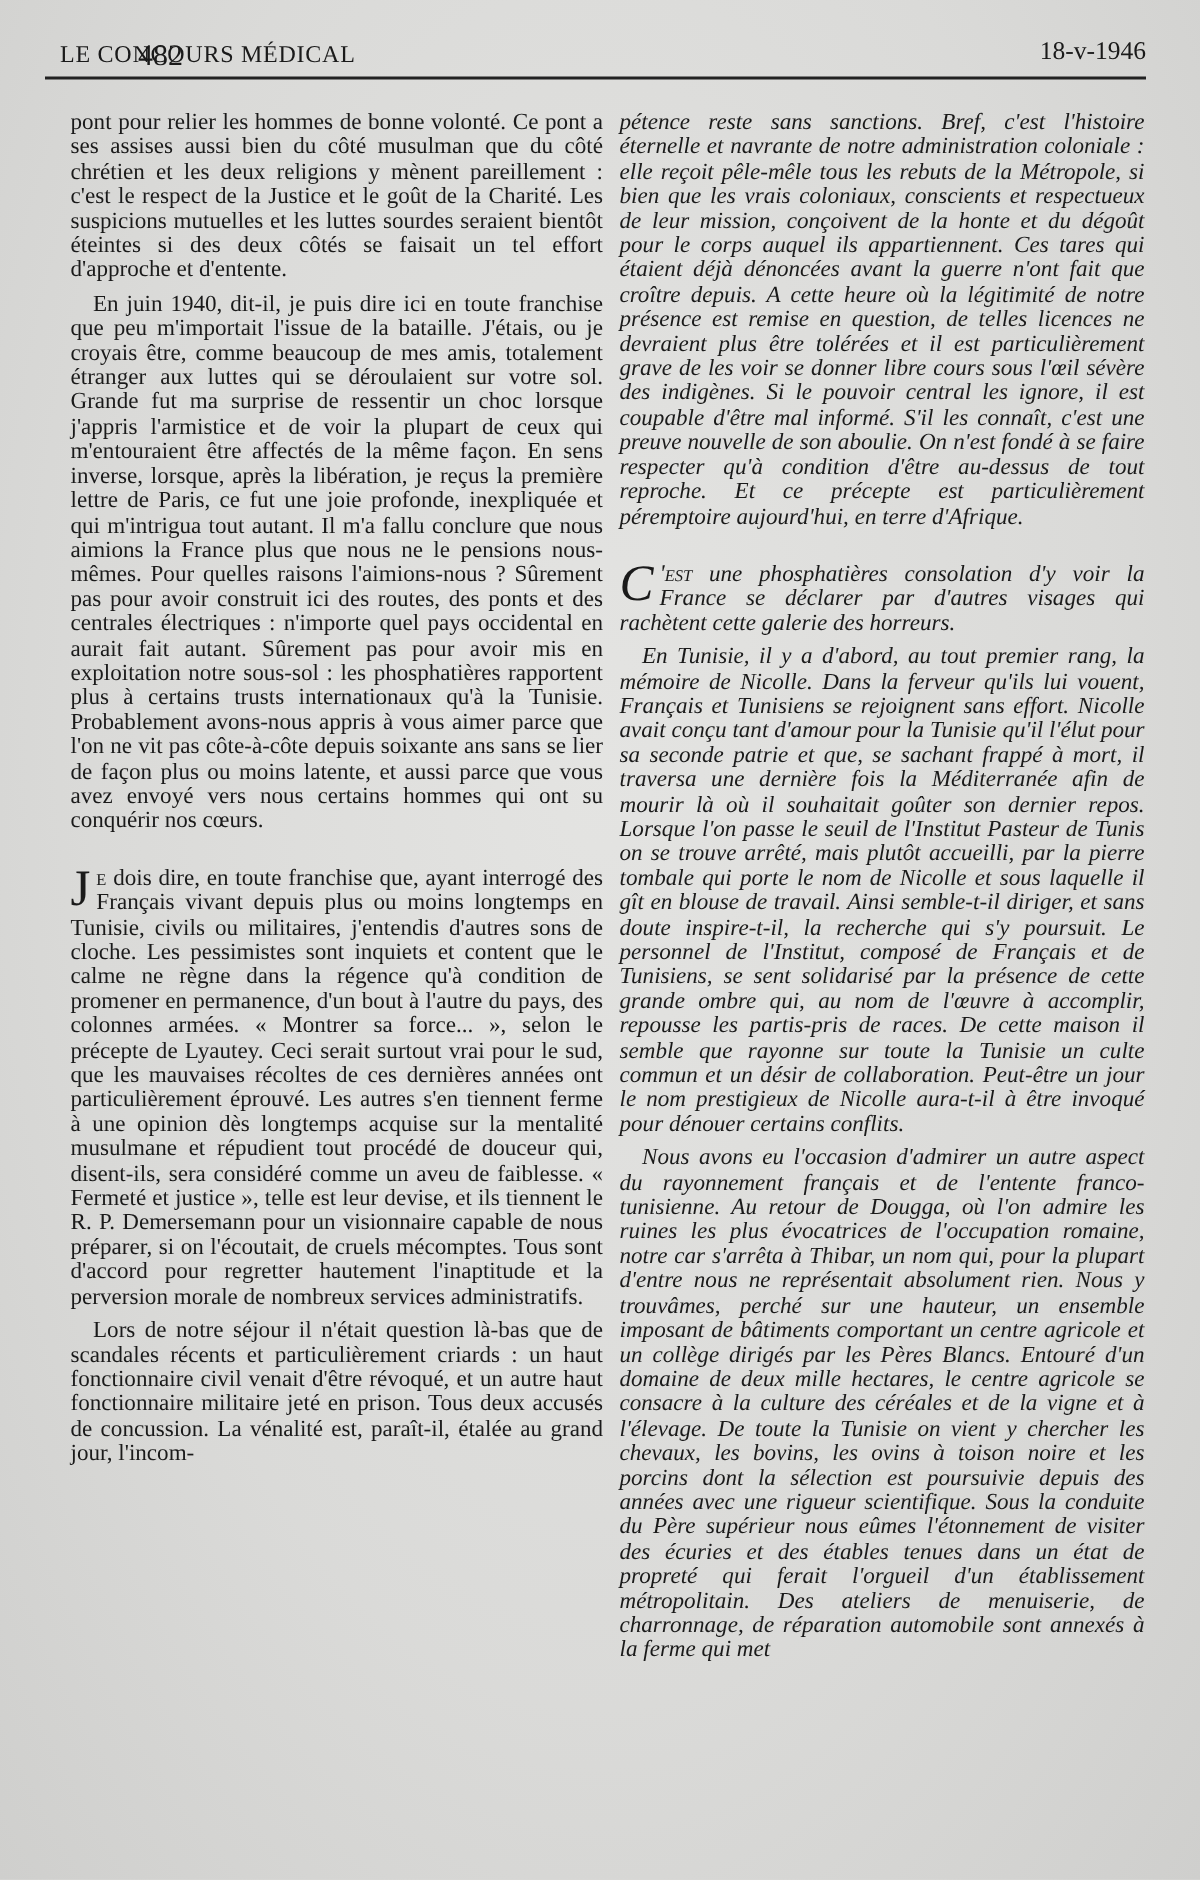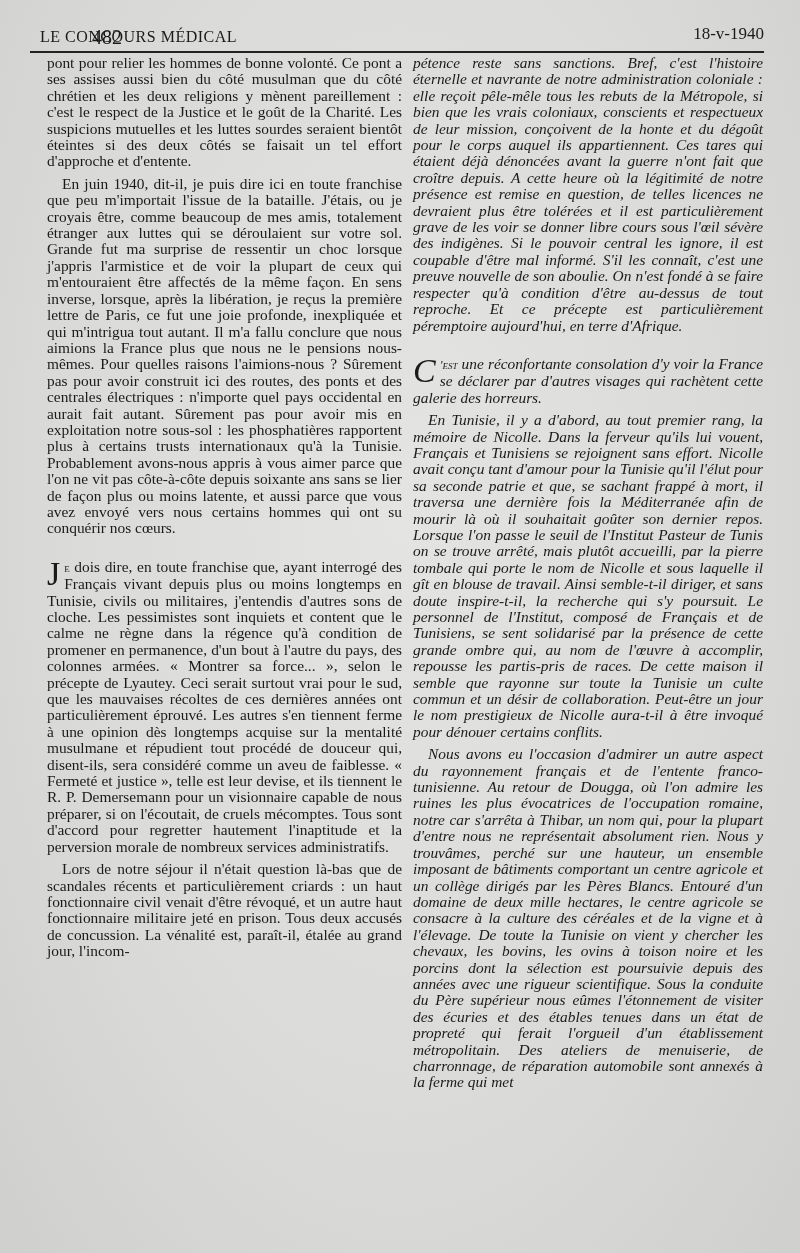--- a/index.html
+++ b/index.html
@@ -16,50 +16,50 @@
   .header {
     position: absolute; left: 40px; top: 24px; width: 724px; height: 24px;
     font-size: 16px;
   }
   .header .pg { position: absolute; left: 4px; top: 2px; font-size: 20px; margin-left: 48px; }
   .header .journal { position: absolute; left: 0; right: 0; top: 4px; text-align: left; font-size: 16px; font-weight: normal; letter-spacing: 0.5px; }
   .header .date { position: absolute; right: 0; top: 0px; font-size: 17px; }
   .rule { position: absolute; left: 30px; top: 51px; width: 734px; height: 2px; background: #222; }
 
   .col {
-    position: absolute; top: 55px;
+    position: absolute; top: 74px;
     font-size: 15.4px; line-height: 16.4px;
     text-align: justify; hyphens: none;
   }
   .col.left { left: 47px; width: 355px; }
   .col.right { left: 413px; width: 350px; font-style: italic; }
   .col p { margin: 0; text-indent: 0; }
   .col p.ind { text-indent: 15px; }
   .col p.gap { margin-top: 6px; }
   .col p.sec { margin-top: 22px; }
   .dropcap { font-size: 34px; line-height: 26px; float: left; margin-right: 4px; margin-top: 2px; }
-  .sc { font-variant: small-caps; font-size: 13px; }
+  .sc { font-variant: small-caps; font-size: 16px; }
 </style>
 </head>
 <body>
 
 <div class="page">
   <div class="header">
     <span class="pg">482</span>
     <span class="journal">LE CONCOURS MÉDICAL</span>
-    <span class="date">18-v-1940</span>
+    <span class="date">18-v-1946</span>
   </div>
   <div class="rule"></div>
 
   <div class="col left">
     <p>pont pour relier les hommes de bonne volonté. Ce pont a ses assises aussi bien du côté musulman que du côté chrétien et les deux religions y mènent pareillement : c'est le respect de la Justice et le goût de la Charité. Les suspicions mutuelles et les luttes sourdes seraient bientôt éteintes si des deux côtés se faisait un tel effort d'approche et d'entente.</p>
     <p class="ind gap">En juin 1940, dit-il, je puis dire ici en toute franchise que peu m'importait l'issue de la bataille. J'étais, ou je croyais être, comme beaucoup de mes amis, totalement étranger aux luttes qui se déroulaient sur votre sol. Grande fut ma surprise de ressentir un choc lorsque j'appris l'armistice et de voir la plupart de ceux qui m'entouraient être affectés de la même façon. En sens inverse, lorsque, après la libération, je reçus la première lettre de Paris, ce fut une joie profonde, inexpliquée et qui m'intrigua tout autant. Il m'a fallu conclure que nous aimions la France plus que nous ne le pensions nous-mêmes. Pour quelles raisons l'aimions-nous ? Sûrement pas pour avoir construit ici des routes, des ponts et des centrales électriques : n'importe quel pays occidental en aurait fait autant. Sûrement pas pour avoir mis en exploitation notre sous-sol : les phosphatières rapportent plus à certains trusts internationaux qu'à la Tunisie. Probablement avons-nous appris à vous aimer parce que l'on ne vit pas côte-à-côte depuis soixante ans sans se lier de façon plus ou moins latente, et aussi parce que vous avez envoyé vers nous certains hommes qui ont su conquérir nos cœurs.</p>
     <p class="sec"><span class="dropcap">J</span><span class="sc">e</span><span> dois dire, en toute franchise que, ayant interrogé des Français vivant depuis plus ou moins longtemps en Tunisie, civils ou militaires, j'entendis d'autres sons de cloche. Les pessimistes sont inquiets et content que le calme ne règne dans la régence qu'à condition de promener en permanence, d'un bout à l'autre du pays, des colonnes armées. « Montrer sa force... », selon le précepte de Lyautey. Ceci serait surtout vrai pour le sud, que les mauvaises récoltes de ces dernières années ont particulièrement éprouvé. Les autres s'en tiennent ferme à une opinion dès longtemps acquise sur la mentalité musulmane et répudient tout procédé de douceur qui, disent-ils, sera considéré comme un aveu de faiblesse. « Fermeté et justice », telle est leur devise, et ils tiennent le R. P. Demersemann pour un visionnaire capable de nous préparer, si on l'écoutait, de cruels mécomptes. Tous sont d'accord pour regretter hautement l'inaptitude et la perversion morale de nombreux services administratifs.</span></p>
     <p class="ind gap">Lors de notre séjour il n'était question là-bas que de scandales récents et particulièrement criards : un haut fonctionnaire civil venait d'être révoqué, et un autre haut fonctionnaire militaire jeté en prison. Tous deux accusés de concussion. La vénalité est, paraît-il, étalée au grand jour, l'incom-</p>
   </div>
 
   <div class="col right">
     <p>pétence reste sans sanctions. Bref, c'est l'histoire éternelle et navrante de notre administration coloniale : elle reçoit pêle-mêle tous les rebuts de la Métropole, si bien que les vrais coloniaux, conscients et respectueux de leur mission, conçoivent de la honte et du dégoût pour le corps auquel ils appartiennent. Ces tares qui étaient déjà dénoncées avant la guerre n'ont fait que croître depuis. A cette heure où la légitimité de notre présence est remise en question, de telles licences ne devraient plus être tolérées et il est particulièrement grave de les voir se donner libre cours sous l'œil sévère des indigènes. Si le pouvoir central les ignore, il est coupable d'être mal informé. S'il les connaît, c'est une preuve nouvelle de son aboulie. On n'est fondé à se faire respecter qu'à condition d'être au-dessus de tout reproche. Et ce précepte est particulièrement péremptoire aujourd'hui, en terre d'Afrique.</p>
-    <p class="sec"><span class="dropcap">C</span><span class="sc">'est</span><span> une réconfortante consolation d'y voir la France se déclarer par d'autres visages qui rachètent cette galerie des horreurs.</span></p>
+    <p class="sec"><span class="dropcap">C</span><span class="sc">'est</span><span> une phosphatières consolation d'y voir la France se déclarer par d'autres visages qui rachètent cette galerie des horreurs.</span></p>
     <p class="ind gap">En Tunisie, il y a d'abord, au tout premier rang, la mémoire de Nicolle. Dans la ferveur qu'ils lui vouent, Français et Tunisiens se rejoignent sans effort. Nicolle avait conçu tant d'amour pour la Tunisie qu'il l'élut pour sa seconde patrie et que, se sachant frappé à mort, il traversa une dernière fois la Méditerranée afin de mourir là où il souhaitait goûter son dernier repos. Lorsque l'on passe le seuil de l'Institut Pasteur de Tunis on se trouve arrêté, mais plutôt accueilli, par la pierre tombale qui porte le nom de Nicolle et sous laquelle il gît en blouse de travail. Ainsi semble-t-il diriger, et sans doute inspire-t-il, la recherche qui s'y poursuit. Le personnel de l'Institut, composé de Français et de Tunisiens, se sent solidarisé par la présence de cette grande ombre qui, au nom de l'œuvre à accomplir, repousse les partis-pris de races. De cette maison il semble que rayonne sur toute la Tunisie un culte commun et un désir de collaboration. Peut-être un jour le nom prestigieux de Nicolle aura-t-il à être invoqué pour dénouer certains conflits.</p>
     <p class="ind gap">Nous avons eu l'occasion d'admirer un autre aspect du rayonnement français et de l'entente franco-tunisienne. Au retour de Dougga, où l'on admire les ruines les plus évocatrices de l'occupation romaine, notre car s'arrêta à Thibar, un nom qui, pour la plupart d'entre nous ne représentait absolument rien. Nous y trouvâmes, perché sur une hauteur, un ensemble imposant de bâtiments comportant un centre agricole et un collège dirigés par les Pères Blancs. Entouré d'un domaine de deux mille hectares, le centre agricole se consacre à la culture des céréales et de la vigne et à l'élevage. De toute la Tunisie on vient y chercher les chevaux, les bovins, les ovins à toison noire et les porcins dont la sélection est poursuivie depuis des années avec une rigueur scientifique. Sous la conduite du Père supérieur nous eûmes l'étonnement de visiter des écuries et des étables tenues dans un état de propreté qui ferait l'orgueil d'un établissement métropolitain. Des ateliers de menuiserie, de charronnage, de réparation automobile sont annexés à la ferme qui met</p>
   </div>
 </div>
 
 </body></html>

